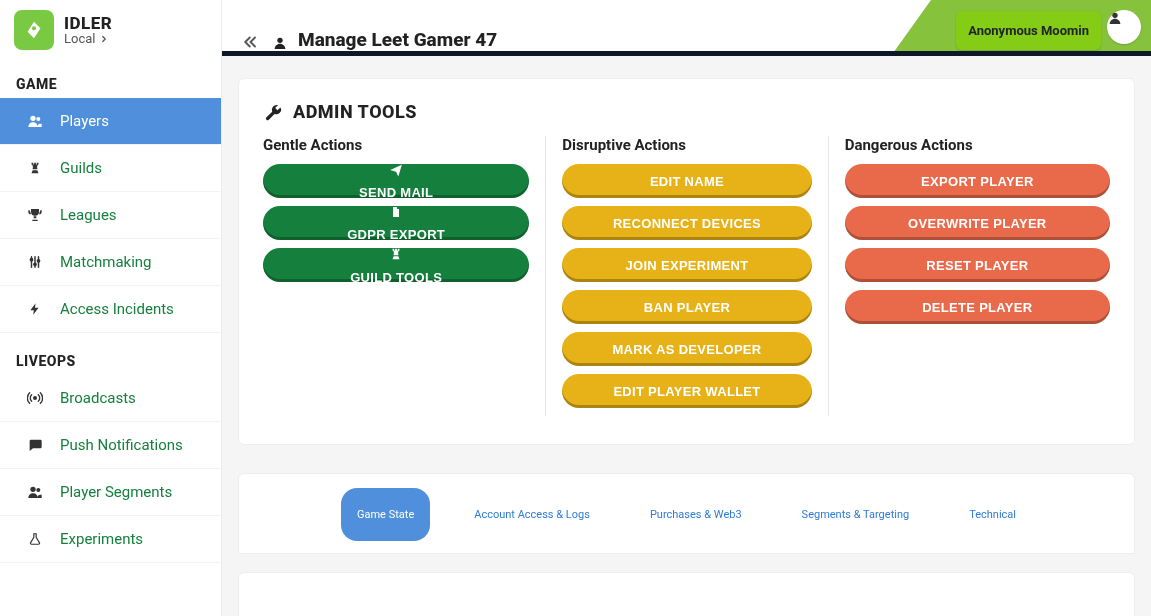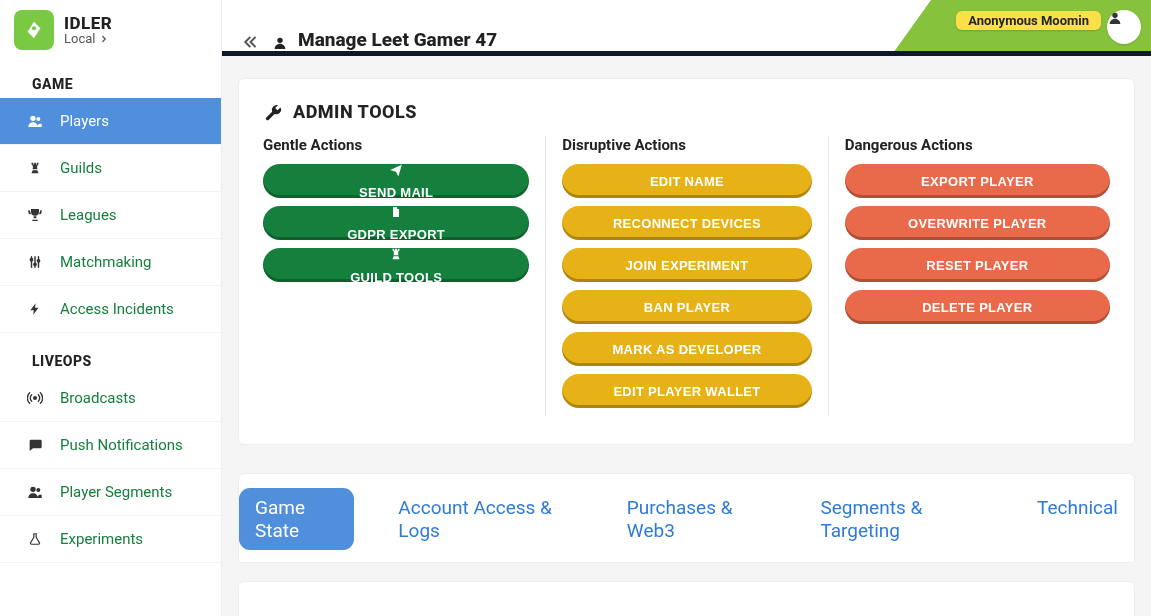--- a/index.html
+++ b/index.html
@@ -37,21 +37,21 @@
     color: #fff;
   }
   .brand-text { display: flex; flex-direction: column; line-height: 1.1; justify-content: flex-end; }
   .brand-name { font-weight: 800; font-size: 17px; letter-spacing: .5px; color: #222; }
   .brand-env  { font-size: 13px; color: #555; display:flex; align-items:center; gap:4px;}
   .sb-section {
     font-weight: 800;
     font-size: 14px;
     letter-spacing: .5px;
     color: #222;
-    padding: 20px 16px 6px 32px;
+    padding: 20px 16px 6px 16px;
   }
   .sb-list { list-style: none; }
   .sb-item {
     display: flex;
     align-items: center;
     gap: 16px;
     padding: 14px 16px 14px 26px;
     font-size: 15px;
     color: #15803d;
     border-bottom: 1px solid #f3f3f3;
@@ -82,22 +82,22 @@
   }
   .hdr-person { margin: 0 10px 0 12px; color:#333; }
   .hdr-title { font-weight: 800; font-size: 19px; color:#222; }
   .hdr-wedge {
     position:absolute; right:0; top:0; height:56px; width:260px;
     overflow:hidden;
   }
   .hdr-wedge svg { position:absolute; left:0; top:0; }
   .hdr-user-pill {
     position:absolute; right:50px; top:11px;
-    background:#fde047; border-radius:6px;
-    padding:2px 12px;
+    background:#84cc16; border-radius:6px;
+    padding:12px 12px;
     font-weight:700; font-size:13px;
     box-shadow: 0 1px 2px rgba(0,0,0,.15);
   }
   .hdr-avatar {
     position:absolute; right:10px; top:10px;
     width:34px; height:34px; border-radius:50%;
     background:#fff; display:flex; align-items:center; justify-content:center;
     box-shadow: 0 1px 2px rgba(0,0,0,.15);
     color:#333;
   }
@@ -159,24 +159,24 @@
     margin-top:28px;
     background:#fff;
     border:1px solid #eee;
     border-radius:6px 6px 0 0;
     display:flex;
     justify-content:center;
     gap:28px;
     padding:14px 0 12px 0;
   }
   .tab {
-    font-size:19px;
+    font-size:11px;
     color:#2f7bd6;
-    padding:8px 16px;
-    border-radius:11px;
+    padding:20px 16px;
+    border-radius:16px;
     cursor:pointer;
   }
   .tab.active { background:#4f8fdc; color:#fff; }
 
   .hello-card {
     margin-top:18px;
     background:#fff;
     border:1px solid #eee;
     border-radius:6px;
     padding:22px 24px;

